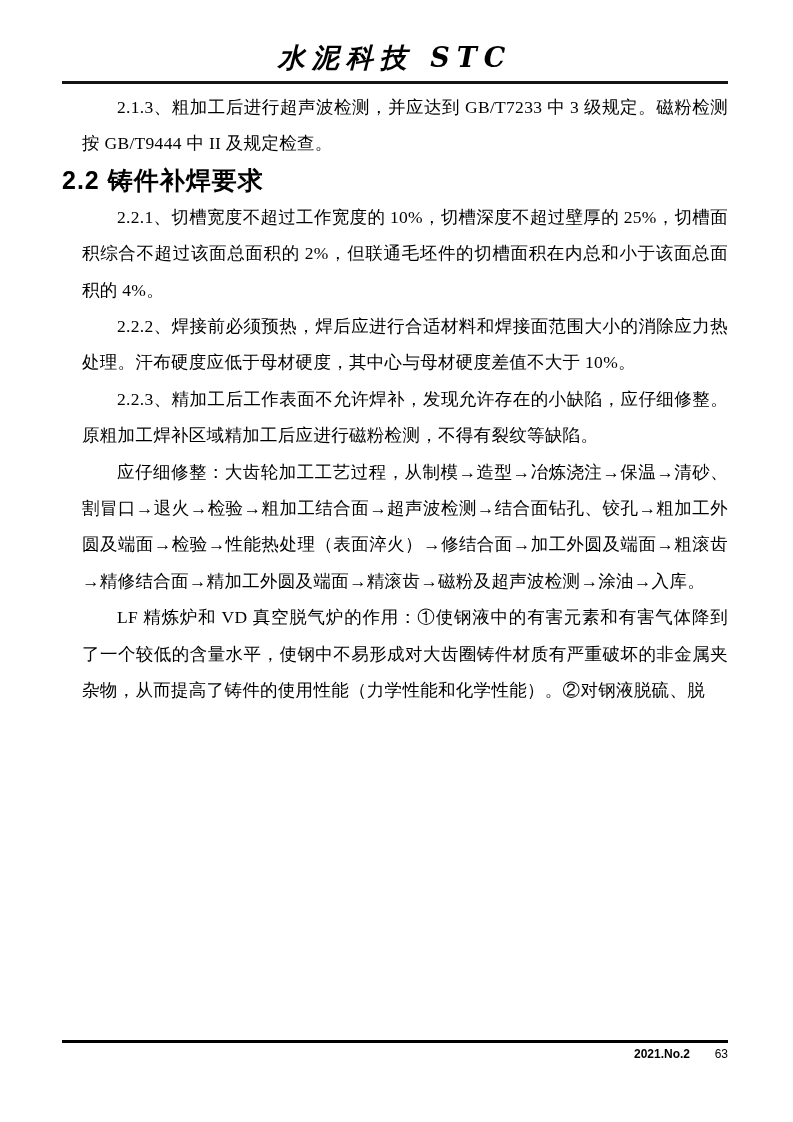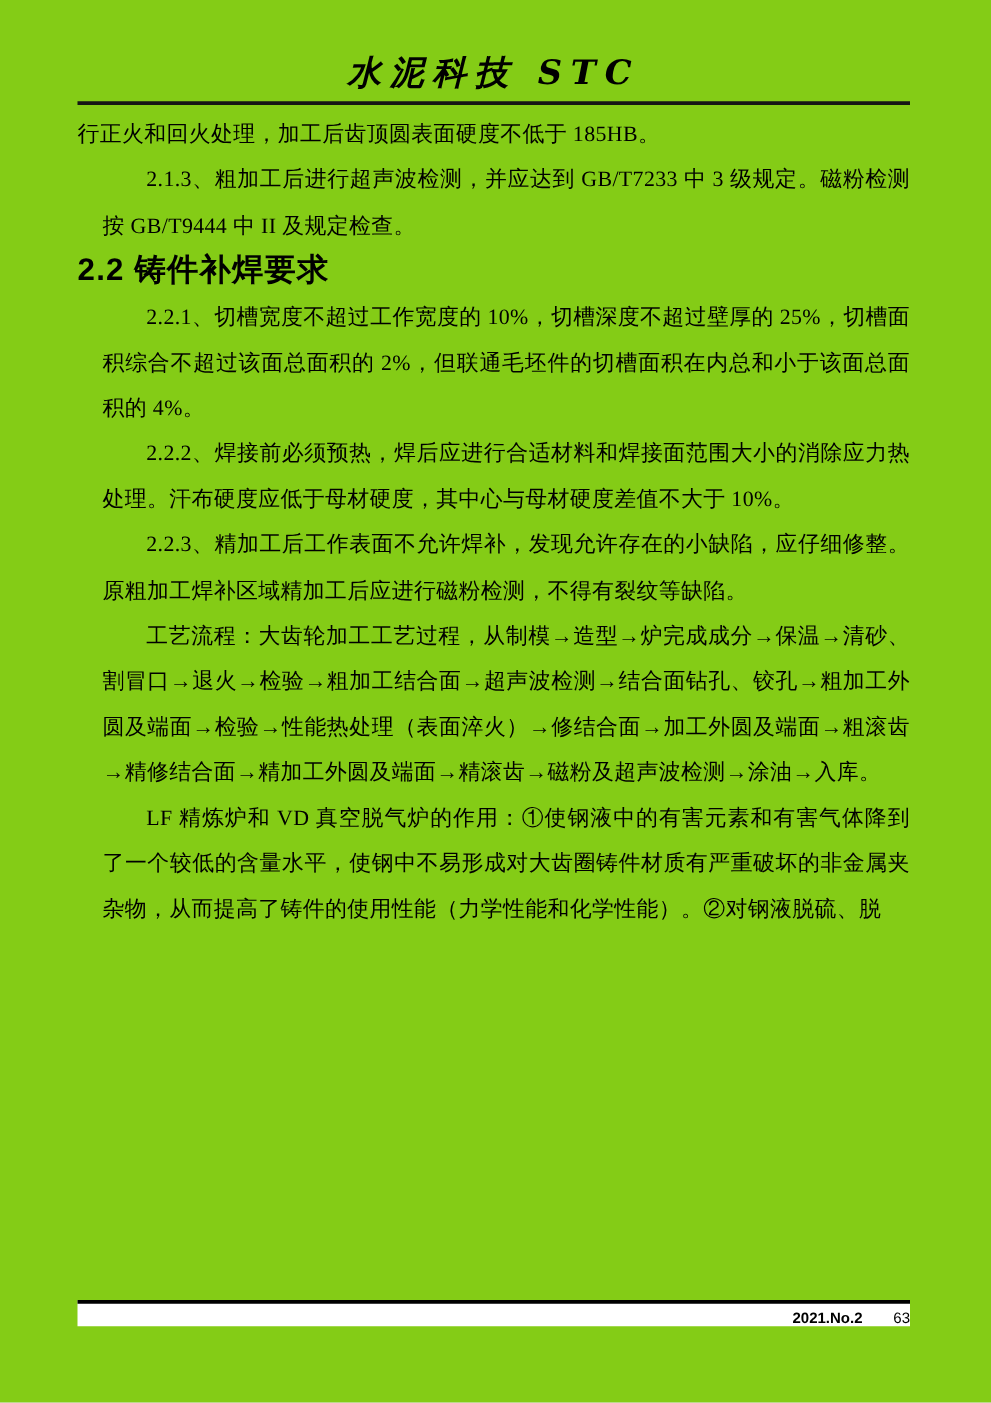--- a/index.html
+++ b/index.html
@@ -1,21 +1,21 @@
 <!DOCTYPE html>
 <html lang="zh"><head>
 <meta charset="utf-8">
 <style>
   html, body { margin: 0; padding: 0; background: #e8e8e8; }
   .page {
     position: relative;
     width: 793px;
     height: 1122px;
     margin: 0 auto;
-    background: #84cc16;
+    background: #ffffff;
     overflow: hidden;
     color: #000;
     font-family: "Liberation Serif", serif;
   }
   
   .header {
     position: absolute;
     top: 40px;
     left: 62px;
     width: 666px;
@@ -83,27 +83,26 @@
 </head>
 <body>
 
 <div class="page">
 
   <div class="header">
     <span class="journal-title">水泥科技 STC</span>
   </div>
 
   <div class="body-text">
-    <p class="par">行正火和回火处理，加工后齿顶圆表面硬度不低于 185HB。</p>
     <p class="par indent">2.1.3、粗加工后进行超声波检测，并应达到 GB/T7233 中 3 级规定。磁粉检测按 GB/T9444 中 II 及规定检查。</p>
     <h2 class="sec">2.2 铸件补焊要求</h2>
     <p class="par indent">2.2.1、切槽宽度不超过工作宽度的 10%，切槽深度不超过壁厚的 25%，切槽面积综合不超过该面总面积的 2%，但联通毛坯件的切槽面积在内总和小于该面总面积的 4%。</p>
     <p class="par indent">2.2.2、焊接前必须预热，焊后应进行合适材料和焊接面范围大小的消除应力热处理。汗布硬度应低于母材硬度，其中心与母材硬度差值不大于 10%。</p>
     <p class="par indent">2.2.3、精加工后工作表面不允许焊补，发现允许存在的小缺陷，应仔细修整。原粗加工焊补区域精加工后应进行磁粉检测，不得有裂纹等缺陷。</p>
-    <p class="par indent">工艺流程：大齿轮加工工艺过程，从制模→造型→炉完成成分→保温→清砂、割冒口→退火→检验→粗加工结合面→超声波检测→结合面钻孔、铰孔→粗加工外圆及端面→检验→性能热处理（表面淬火）→修结合面→加工外圆及端面→粗滚齿→精修结合面→精加工外圆及端面→精滚齿→磁粉及超声波检测→涂油→入库。</p>
+    <p class="par indent">应仔细修整：大齿轮加工工艺过程，从制模→造型→冶炼浇注→保温→清砂、割冒口→退火→检验→粗加工结合面→超声波检测→结合面钻孔、铰孔→粗加工外圆及端面→检验→性能热处理（表面淬火）→修结合面→加工外圆及端面→粗滚齿→精修结合面→精加工外圆及端面→精滚齿→磁粉及超声波检测→涂油→入库。</p>
     <p class="par indent">LF 精炼炉和 VD 真空脱气炉的作用：①使钢液中的有害元素和有害气体降到了一个较低的含量水平，使钢中不易形成对大齿圈铸件材质有严重破坏的非金属夹杂物，从而提高了铸件的使用性能（力学性能和化学性能）。②对钢液脱硫、脱</p>
   </div>
 
   <div class="footer">
     <div class="footer-row">
       <div class="page-number">63</div>
       <div class="issue">2021.No.2</div>
     </div>
   </div>
 

